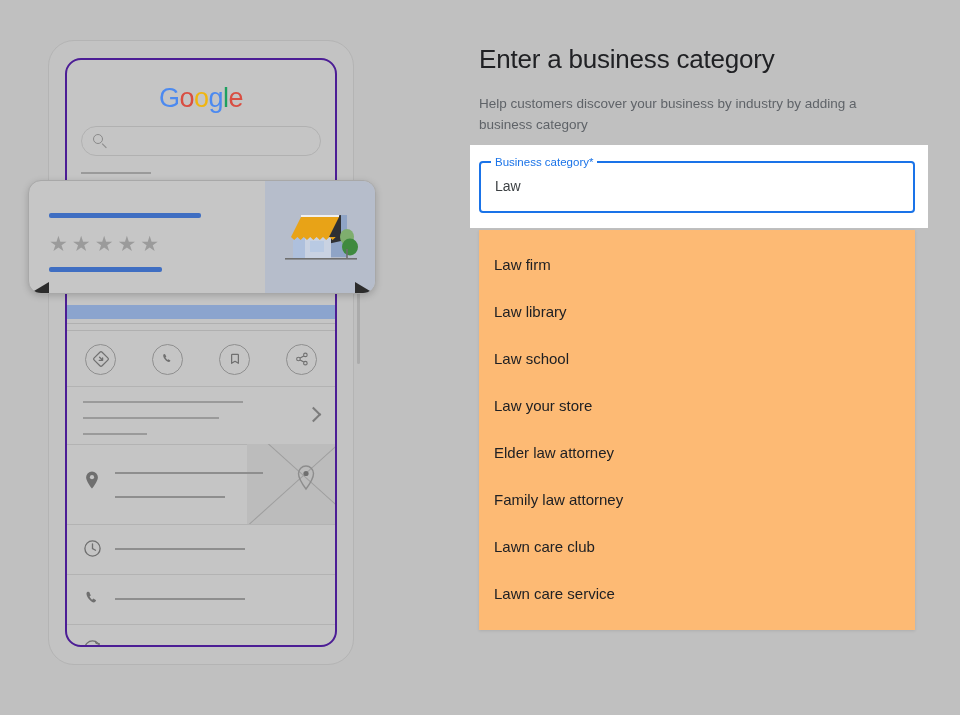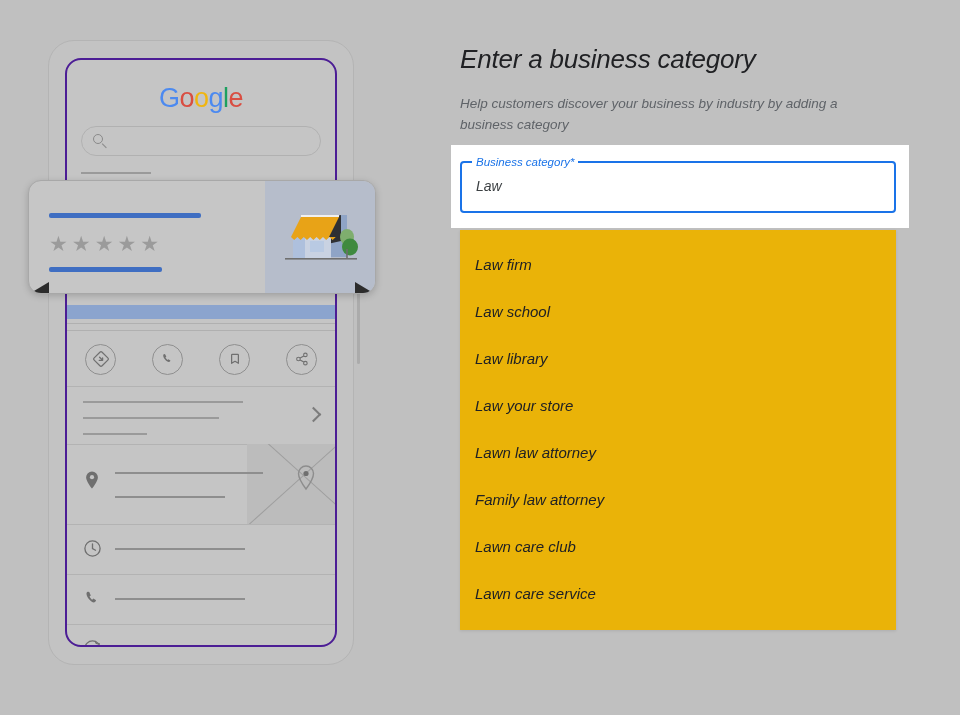--- a/index.html
+++ b/index.html
@@ -221,24 +221,23 @@
     top: 284px;
     width: 3px;
     height: 80px;
     background: #ababab;
     border-radius: 2px;
   }
 
   
   #form-panel {
     position: absolute;
-    left: 460px;
+    left: 479px;
     top: 42px;
     width: 450px;
-    font-style: italic;
   }
   #page-title {
     font-size: 26px;
     color: #202124;
     margin: 0;
     font-weight: 400;
     letter-spacing: -0.2px;
     line-height: 34px;
   }
   #page-subtitle {
@@ -286,21 +285,21 @@
     font-size: 14px;
     color: #3c4043;
   }
 
   
   #category-dropdown {
     position: absolute;
     left: 0px;
     top: 188px;
     width: 436px;
-    background: #eab308;
+    background: #fdba74;
     padding: 11px 0 13px 0;
     box-shadow: 0 1px 3px rgba(0,0,0,.10);
   }
   .dd-item {
     height: 47px;
     line-height: 47px;
     padding-left: 15px;
     font-size: 15px;
     color: #202124;
     white-space: nowrap;
@@ -483,22 +482,22 @@
 
   <div id="input-highlight"></div>
 
   <div id="category-field">
     <span id="category-label">Business category*</span>
     <span id="category-value">Law</span>
   </div>
 
   <div id="category-dropdown">
     <div class="dd-item">Law firm</div>
+    <div class="dd-item">Law library</div>
     <div class="dd-item">Law school</div>
-    <div class="dd-item">Law library</div>
     <div class="dd-item">Law your store</div>
-    <div class="dd-item">Lawn law attorney</div>
+    <div class="dd-item">Elder law attorney</div>
     <div class="dd-item">Family law attorney</div>
     <div class="dd-item">Lawn care club</div>
     <div class="dd-item">Lawn care service</div>
   </div>
 
 </div>
 
 </body></html>

